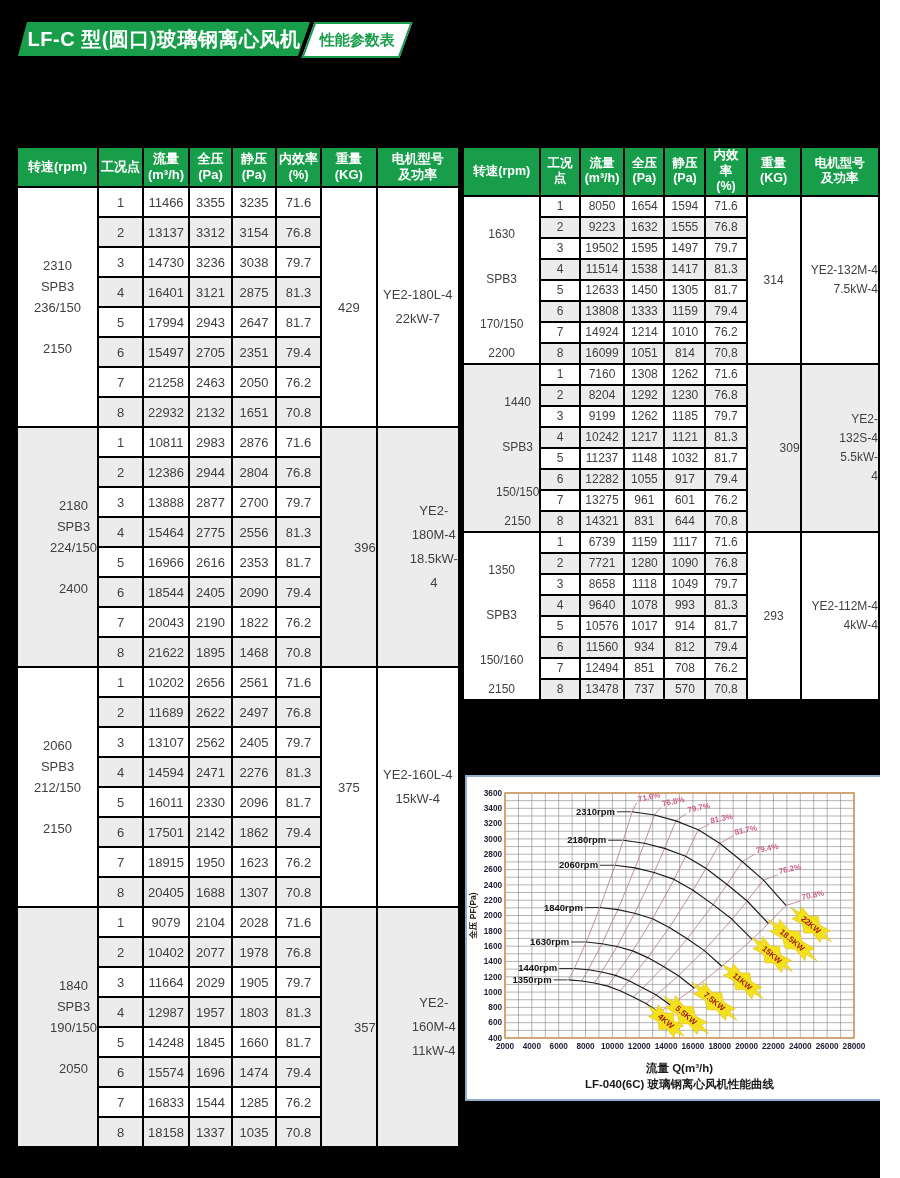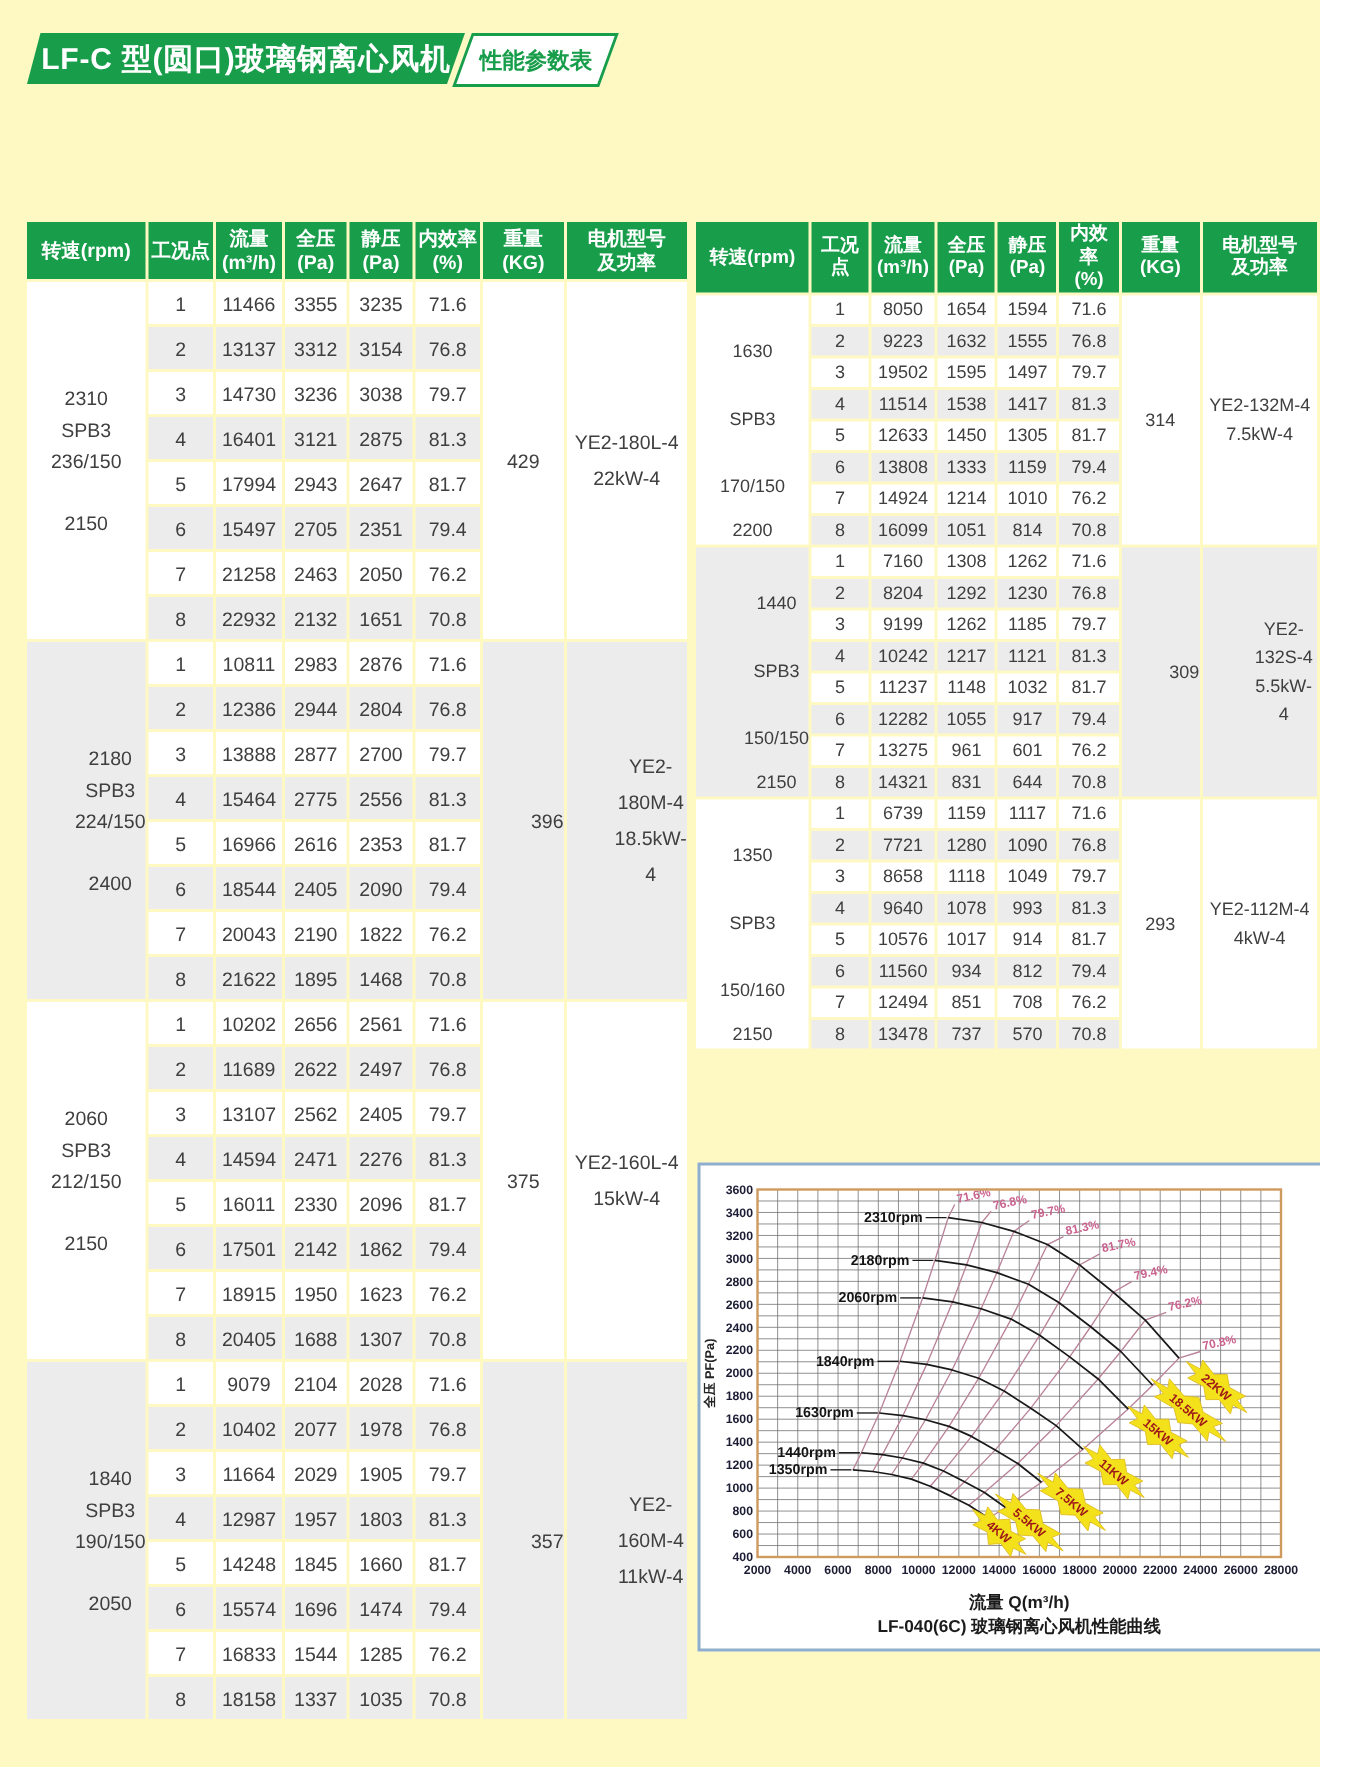--- a/index.html
+++ b/index.html
@@ -2,21 +2,21 @@
 <html><head>
 <meta charset="utf-8">
 <style>
   :root{
     --green:#189e4b;
     --row-alt:#ececec;
     --txt:#3f3f3f;
   }
   html,body{margin:0;padding:0;background:#fff;}
   .page{
-    position:relative;width:880px;height:1178px;background:#fef9c3;overflow:hidden;
+    position:relative;width:880px;height:1178px;background:#000000;overflow:hidden;
     font-family:"Liberation Sans","DejaVu Sans",sans-serif;
   }
   
   .banner-main{
     position:absolute;left:18px;top:22px;width:292px;height:34px;background:var(--green);
     clip-path:polygon(9px 0,100% 0,calc(100% - 12px) 100%,0 100%);
     display:flex;align-items:center;justify-content:center;
     color:#fff;font-weight:bold;font-size:20px;letter-spacing:.5px;
   }
   .banner-tag{
@@ -46,21 +46,21 @@
   #left-table td{font-size:13px;height:28px;}
   #right-table td{font-size:12px;height:19px;}
   table.param td.alt{background:var(--row-alt);}
   table.param td.merge{background:#fff;vertical-align:middle;}
   table.param td.merge.shade{background:var(--row-alt);padding-left:32px;}
   #left-table .speed-top div{line-height:21px;}
   #left-table .speed-tail{margin-top:20px;line-height:21px;}
   #right-table .speed-top div{line-height:17px;margin-top:28px;}
   #right-table .speed-tail{margin-top:12px;line-height:17px;}
   #left-table td.motor div{line-height:24px;}
-  #right-table td.motor div{line-height:19px;}
+  #right-table td.motor div{line-height:19px;text-align:right;}
   
   .chart-box{
     position:absolute;left:465px;top:775px;width:420px;height:322px;
     border:2px solid #8faecb;background:#fff;
   }
   .chart-box svg{display:block;}
 </style>
 </head>
 <body>
 
@@ -108,21 +108,21 @@
             <div class="speed-tail">2150</div>
           </td>
           <td class="">1</td>
           <td class="">11466</td>
           <td class="">3355</td>
           <td class="">3235</td>
           <td class="">71.6</td>
           <td rowspan="8" class="merge">429</td>
           <td rowspan="8" class="merge motor">
             <div>YE2-180L-4</div>
-            <div>22kW-4</div>
+            <div>22kW-7</div>
           </td>
         </tr>
         <tr>
           <td class="alt">2</td>
           <td class="alt">13137</td>
           <td class="alt">3312</td>
           <td class="alt">3154</td>
           <td class="alt">76.8</td>
         </tr>
         <tr>

